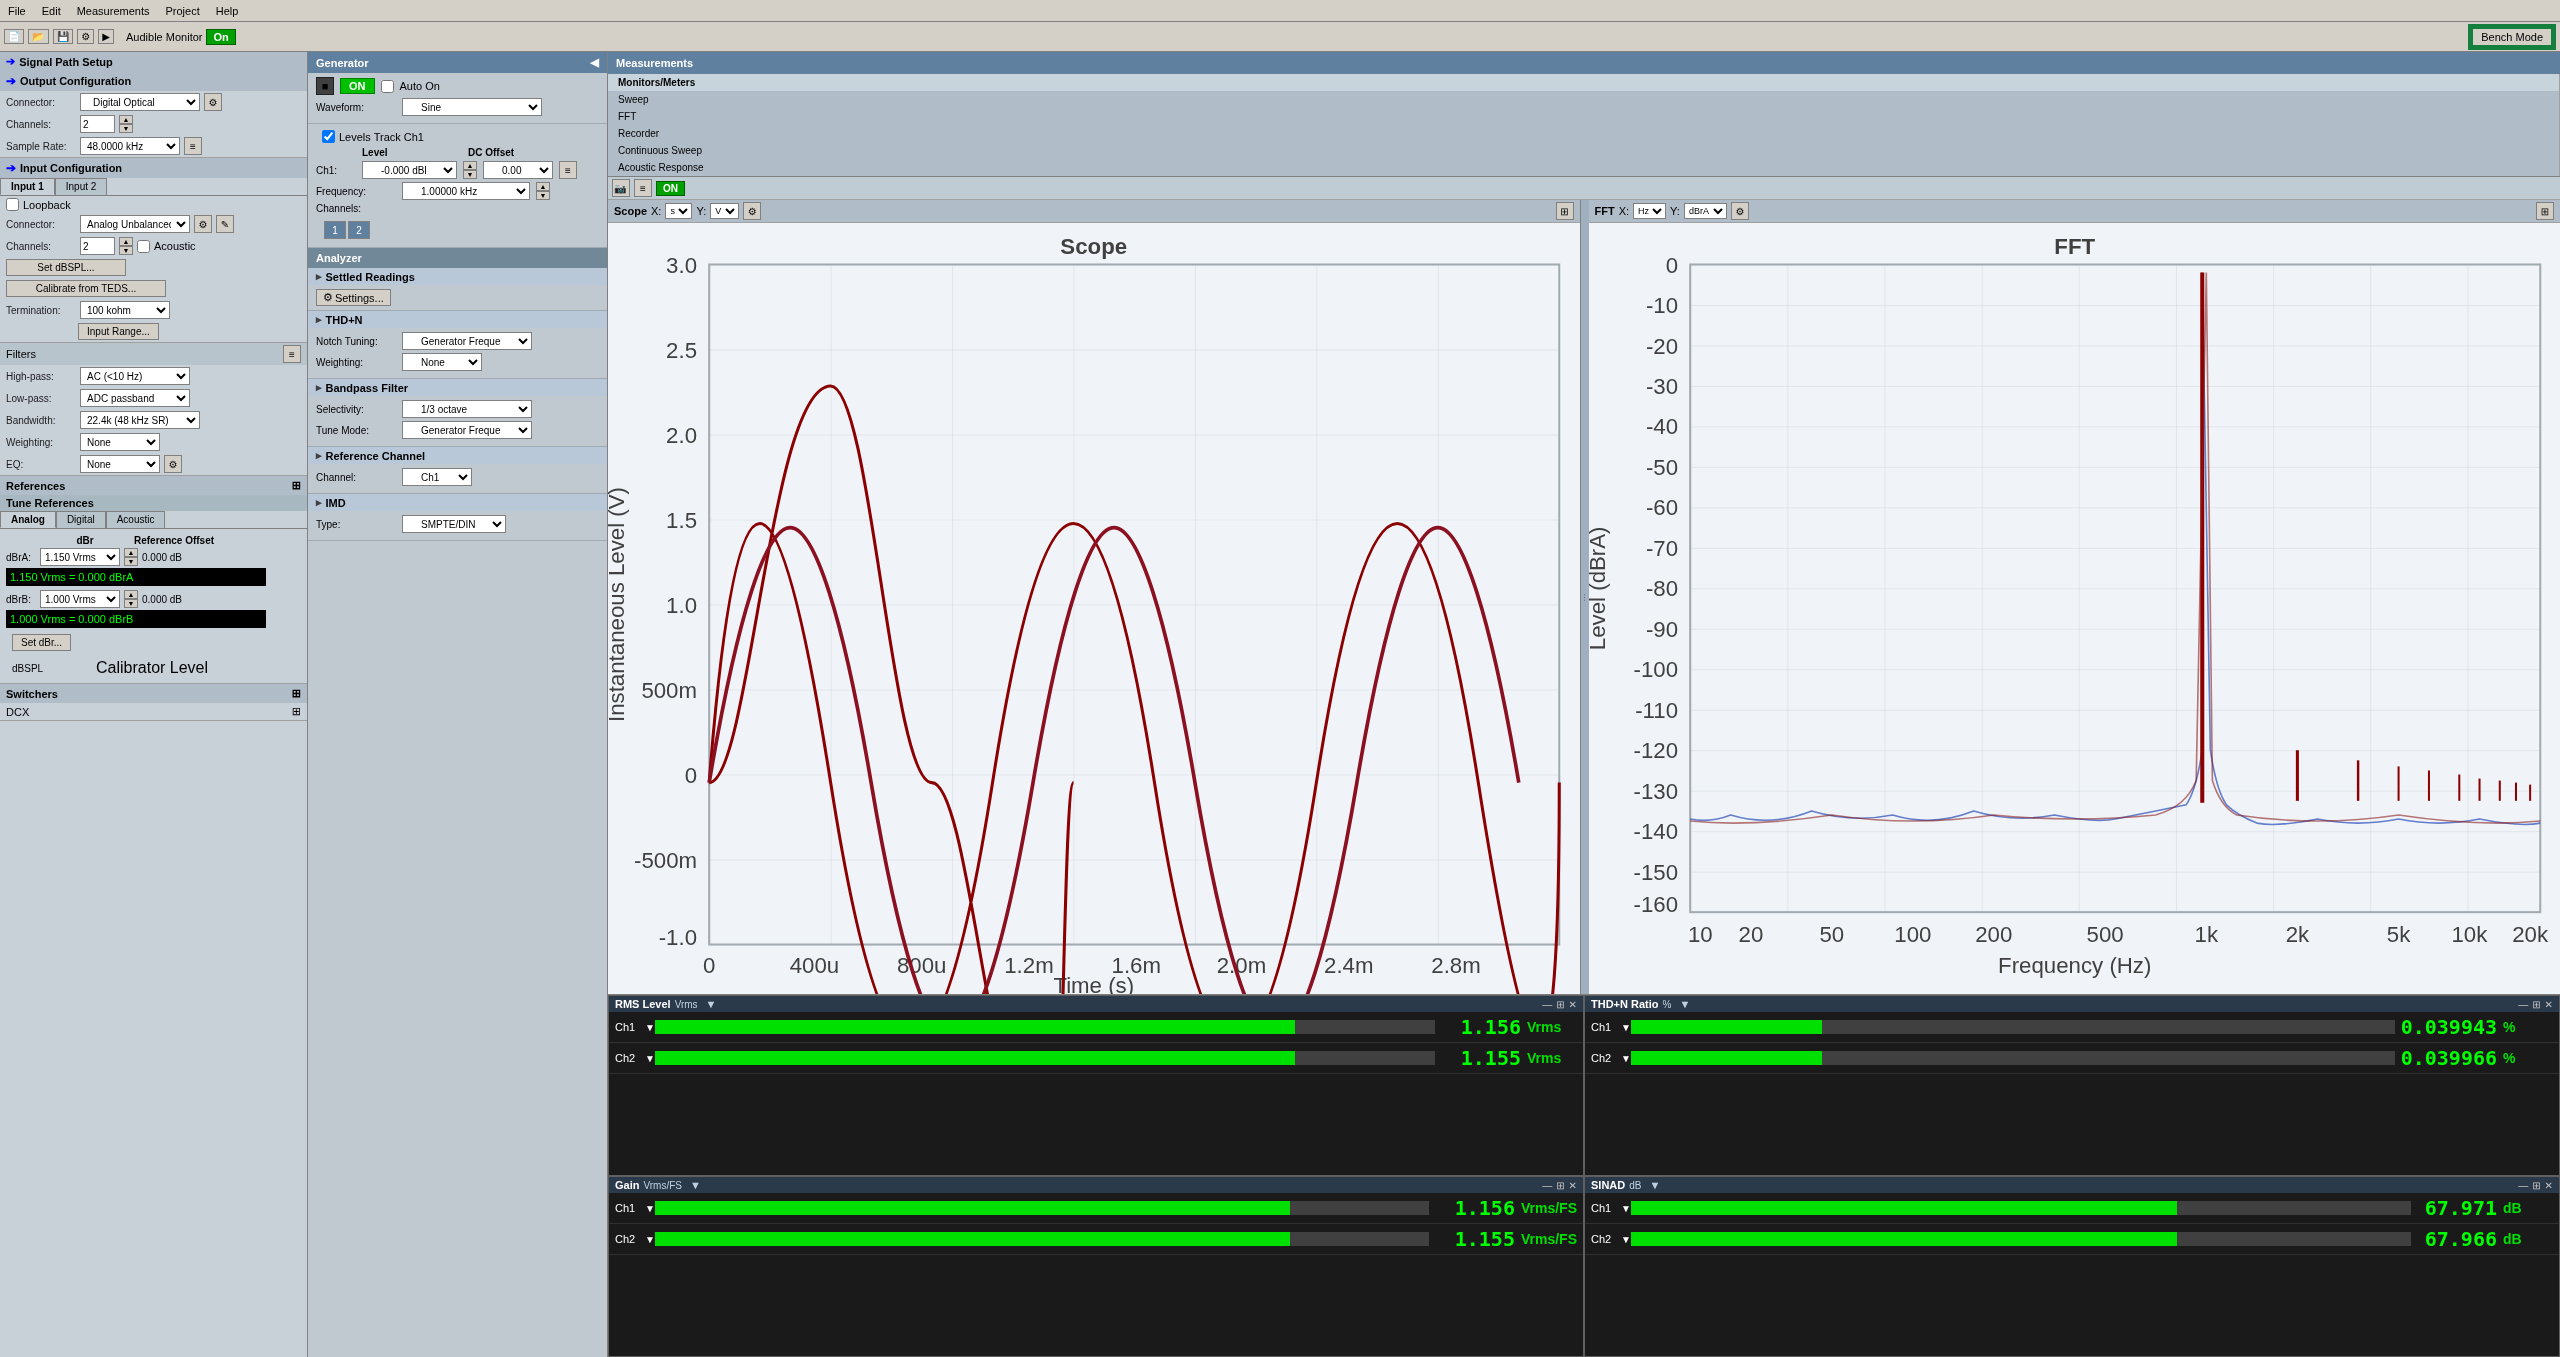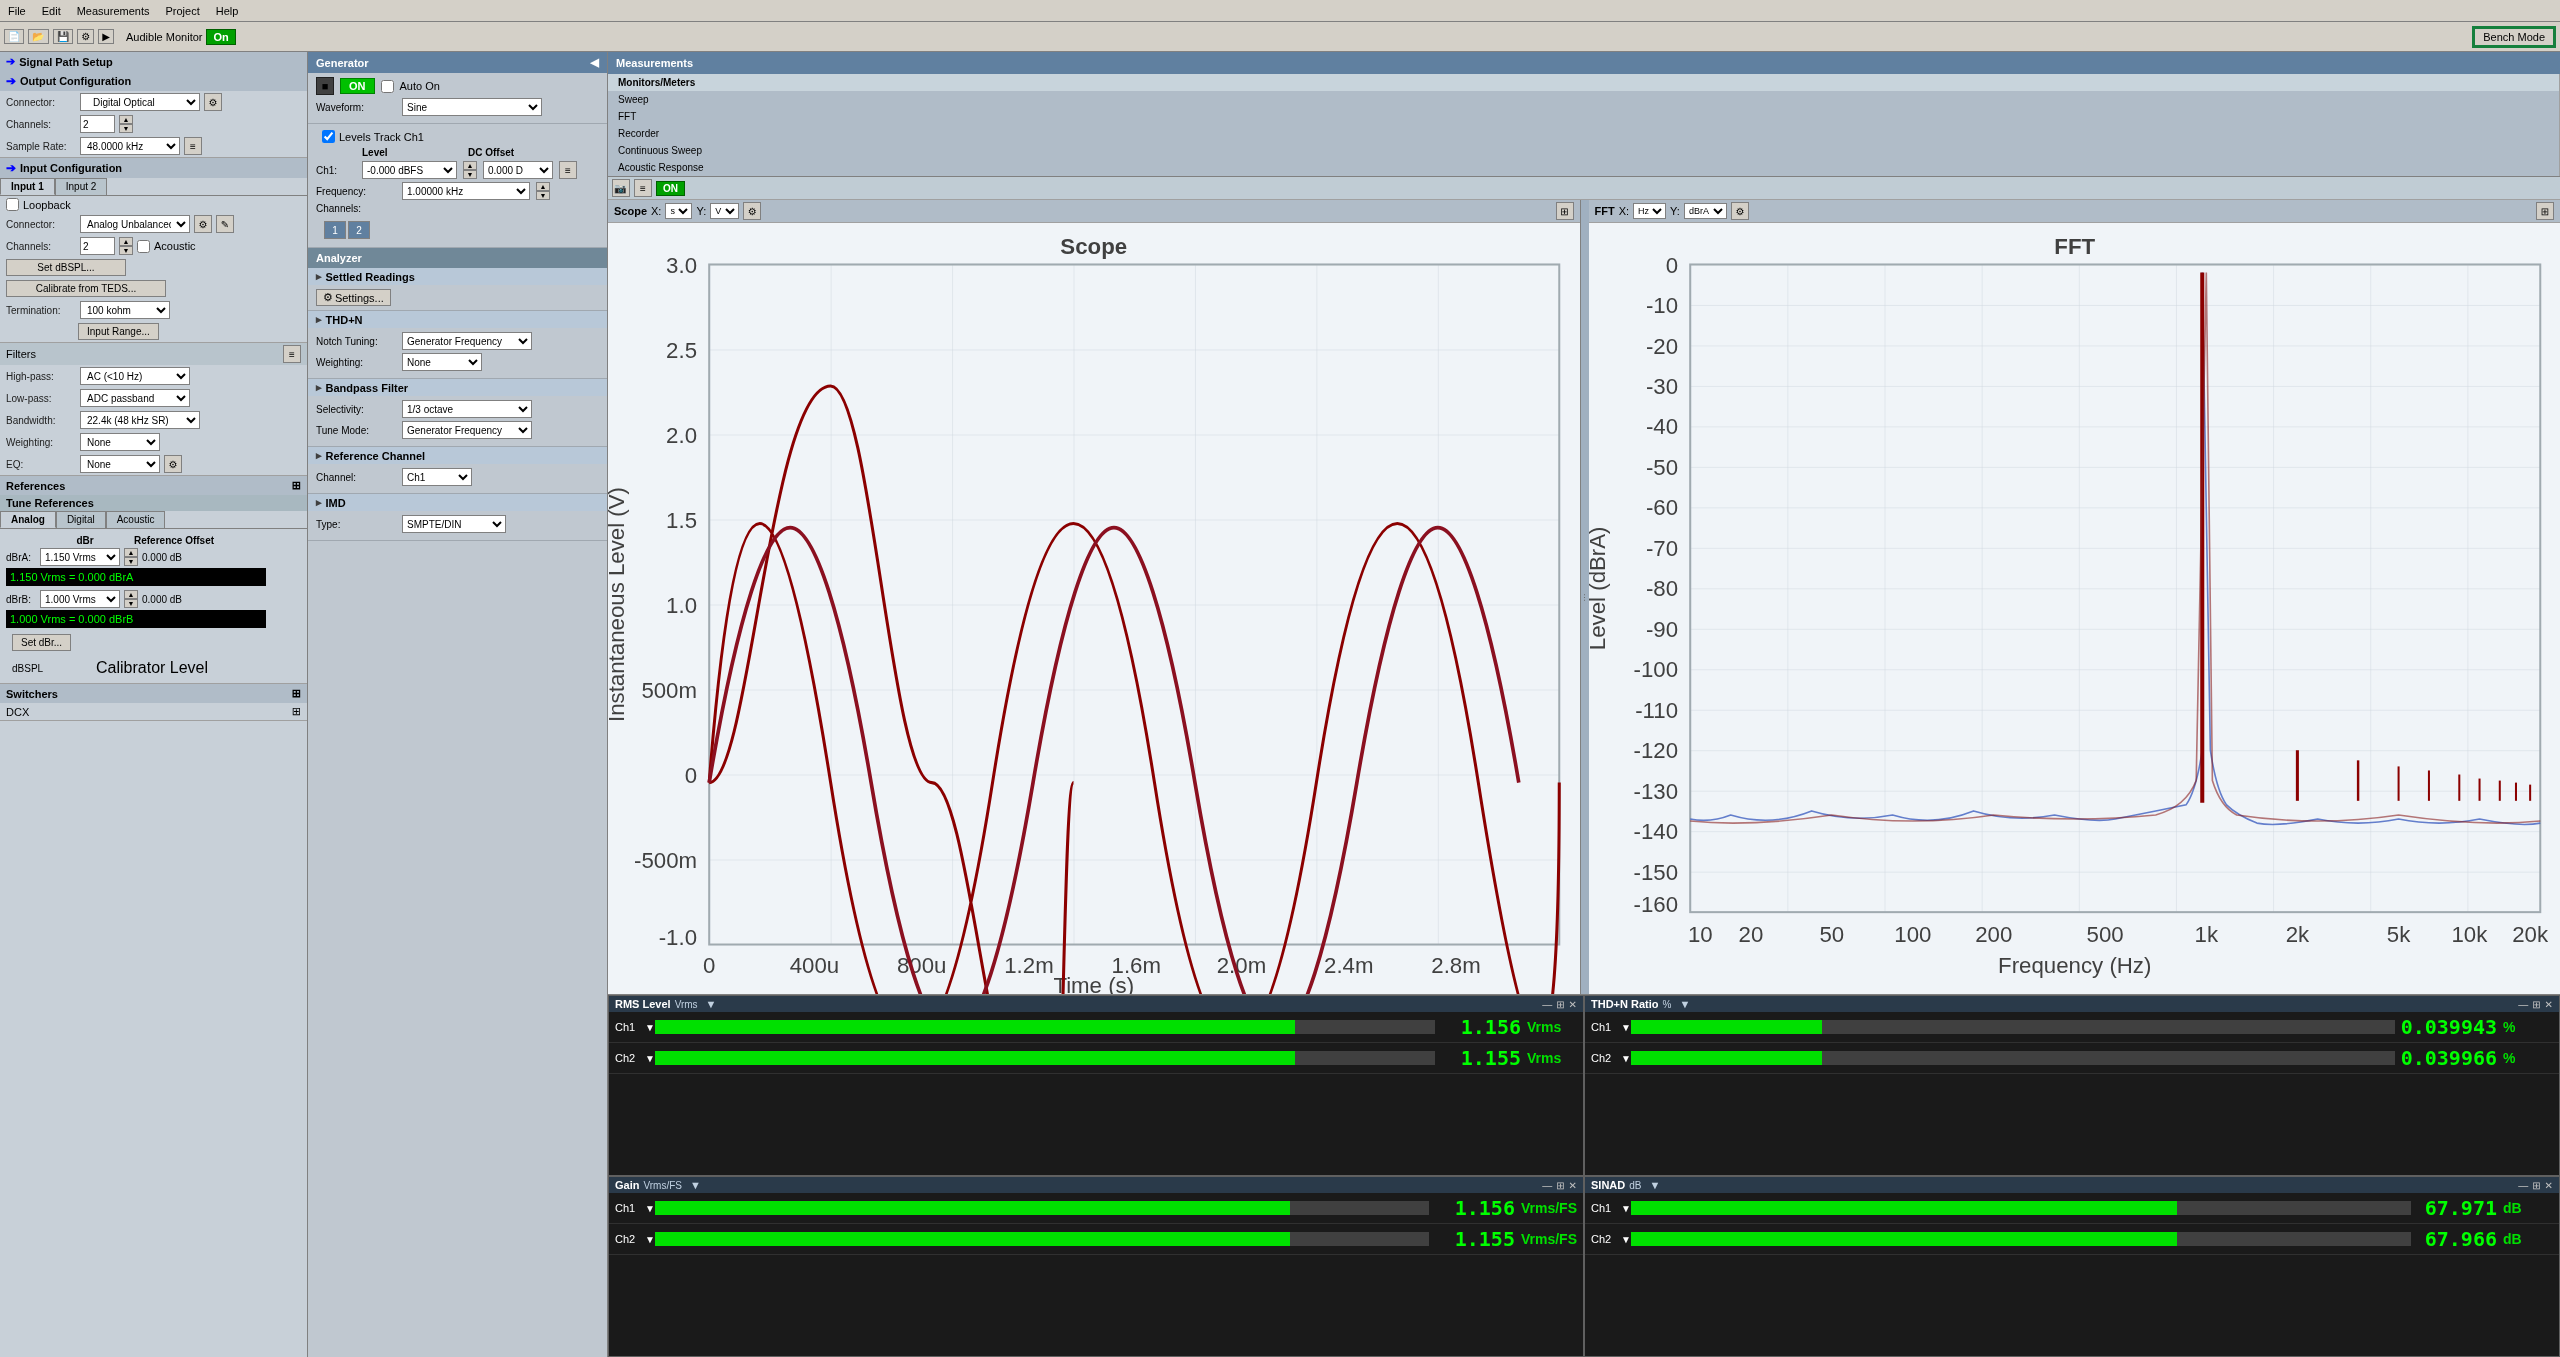--- a/index.html
+++ b/index.html
@@ -5,21 +5,21 @@
     * { box-sizing: border-box; margin: 0; padding: 0; font-family: 'Arial', sans-serif; font-size: 11px; }
     body { background: #c0c0c0; width: 2560px; height: 1357px; overflow: hidden; }
     
     
     .menu-bar { background: #d4d0c8; height: 22px; display: flex; align-items: center; border-bottom: 1px solid #808080; }
     .menu-item { padding: 2px 8px; cursor: pointer; }
     .toolbar { background: #d4d0c8; height: 30px; display: flex; align-items: center; padding: 2px 4px; border-bottom: 1px solid #808080; gap: 4px; }
     .toolbar-btn { background: #d4d0c8; border: 1px solid #808080; padding: 1px 3px; cursor: pointer; font-size: 10px; }
     .on-btn { background: #00a000; color: white; border: 1px solid #006000; padding: 1px 6px; font-weight: bold; }
     .audible-label { margin-left: 8px; font-size: 11px; }
-    .bench-mode-btn { background: #d4d0c8; border: 3px solid #15803d; padding: 2px 8px; margin-left: auto; cursor: pointer; }
+    .bench-mode-btn { background: #d4d0c8; border: 5px solid #15803d; padding: 2px 8px; margin-left: auto; cursor: pointer; }
 
     
     .main-container { display: flex; height: calc(1357px - 52px); }
 
     
     .left-panel { width: 308px; background: #c8d0d8; border-right: 1px solid #808080; overflow-y: auto; flex-shrink: 0; }
     .panel-section { border-bottom: 1px solid #a0a0a0; }
     .section-header { background: #b0bcc8; padding: 3px 6px; font-weight: bold; font-size: 11px; display: flex; align-items: center; gap: 4px; }
     .form-row { display: flex; align-items: center; padding: 2px 6px; gap: 4px; }
     .form-label { min-width: 70px; font-size: 10px; color: #202020; }
@@ -44,21 +44,21 @@
     .dBr-bar-black { background: black; color: #00ff00; padding: 1px 4px; font-size: 10px; width: 220px; height: 18px; display: flex; align-items: center; }
     .dBr-select { background: white; border: 1px solid #808080; height: 18px; font-size: 10px; width: 80px; }
     
     
     .middle-panel { width: 300px; background: #c0c8d0; border-right: 1px solid #808080; flex-shrink: 0; overflow-y: auto; }
     .gen-header { background: #6080a0; color: white; padding: 4px 8px; font-weight: bold; font-size: 12px; display: flex; align-items: center; justify-content: space-between; }
     .gen-on-btn { background: #00c000; color: white; border: 1px solid #008000; padding: 1px 8px; font-weight: bold; font-size: 11px; }
     .gen-section { padding: 4px 8px; border-bottom: 1px solid #a0a8b0; }
     .gen-row { display: flex; align-items: center; gap: 6px; margin-bottom: 3px; }
     .gen-label { min-width: 80px; font-size: 10px; }
-    .gen-select { background: white; border: 1px solid #808080; height: 18px; font-size: 10px; padding: 0 0; }
+    .gen-select { background: white; border: 1px solid #808080; height: 18px; font-size: 10px; padding: 0 14px; }
     .analyzer-header { background: #708898; color: white; padding: 4px 8px; font-weight: bold; font-size: 11px; }
     .dot { color: #404040; margin-right: 4px; }
     .sub-section-title { background: #b8c8d8; padding: 2px 8px; font-weight: bold; font-size: 10px; display: flex; align-items: center; cursor: pointer; }
     .settings-btn { background: #d4d0c8; border: 1px solid #808080; padding: 1px 6px; font-size: 10px; cursor: pointer; display: flex; align-items: center; gap: 2px; }
     .channel-btns { display: flex; gap: 2px; padding: 4px 8px; }
     .ch-btn { background: #d4d0c8; border: 1px solid #808080; width: 22px; height: 18px; font-size: 10px; cursor: pointer; display: flex; align-items: center; justify-content: center; }
     .ch-btn.active { background: #6080a0; color: white; }
     
     
     .right-panel { flex: 1; background: #c0c8d0; display: flex; flex-direction: column; }

